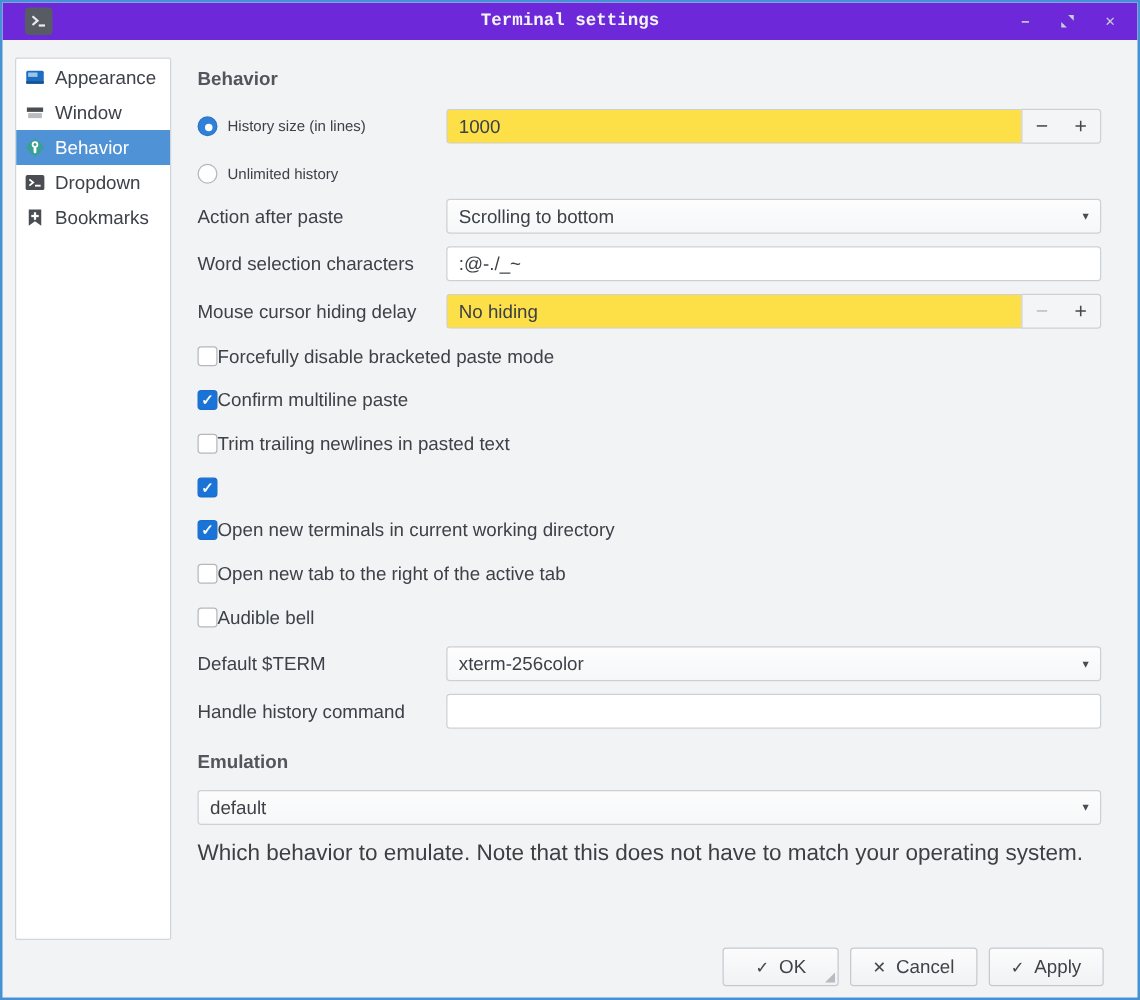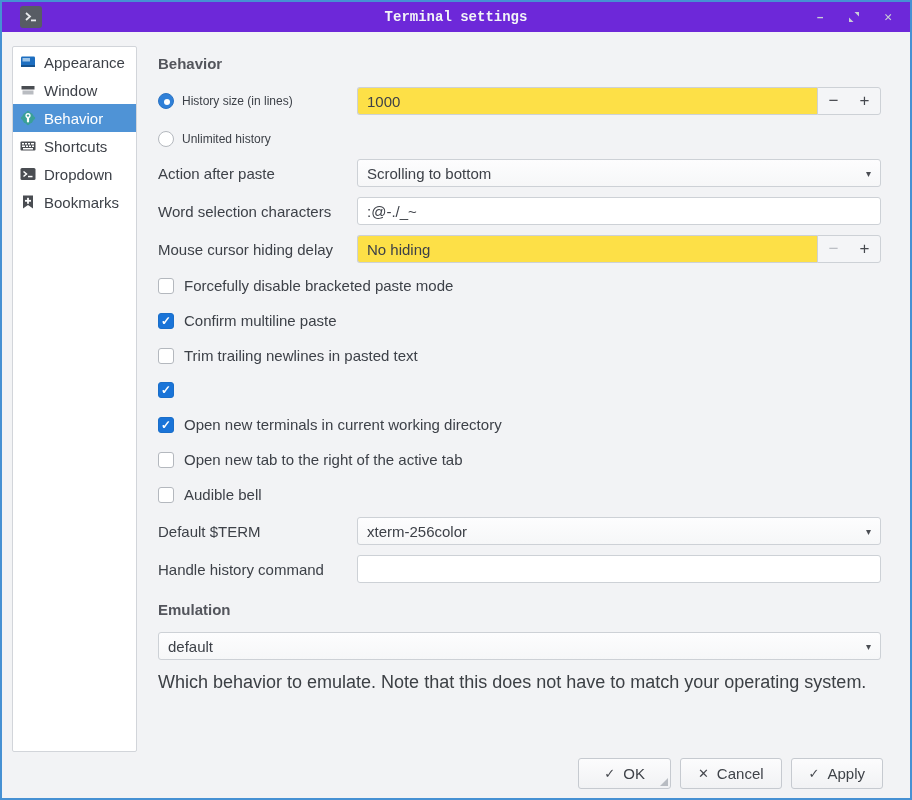--- a/index.html
+++ b/index.html
@@ -86,21 +86,21 @@
     width:64px; flex-shrink:0; display:flex; background:#f4f5f7;
     border:1px solid #cdd1d6; border-radius:0 3px 3px 0;
   }
   .spin-btn {
     flex:1; display:flex; align-items:center; justify-content:center;
     font-size:17px; color:#45484e; cursor:default;
   }
   .spin-btn.disabled { color:#b9bdc3; }
 
   
-  .check-row { display:flex; align-items:center; gap:10px; }
+  .check-row { display:flex; }
   .checkbox {
     width:16px; height:16px; border:1px solid #b4b8be; border-radius:3px;
     background:#ffffff; flex-shrink:0; display:flex; align-items:center; justify-content:center;
   }
   .checkbox .checkmark { display:none; color:#ffffff; font-size:12px; font-weight:bold; line-height:1; }
   .checkbox.on { background:#1a74d8; border-color:#1a6ec9; }
   .checkbox.on .checkmark { display:block; }
   .check-label { font-size:15px; color:#3d4148; }
 
   .note { font-size:18px; color:#3c4045; }
@@ -181,37 +181,20 @@
           <circle cx="8" cy="5.6" r="2.6" fill="#ffffff"></circle>
           <circle cx="8" cy="5.6" r="1.2" fill="#3aa097"></circle>
           <rect x="6.9" y="7" width="2.2" height="5.6" rx="1.1" fill="#ffffff"></rect>
         </svg>
       </span>
       <span class="side-label">Behavior</span>
     </div>
     <div class="side-item">
       <span class="side-icon">
         <svg width="16" height="16" viewBox="0 0 16 16">
-          <rect x="0.5" y="3.5" width="15" height="9" rx="1" fill="#4a4d52"></rect>
-          <rect x="2" y="5" width="2" height="1.5" fill="#fff"></rect>
-            <rect x="5" y="5" width="2" height="1.5" fill="#fff"></rect>
-            <rect x="8" y="5" width="2" height="1.5" fill="#fff"></rect>
-            <rect x="11" y="5" width="3" height="1.5" fill="#fff"></rect>
-          <rect x="2" y="7.5" width="3" height="1.5" fill="#fff"></rect>
-            <rect x="6" y="7.5" width="2" height="1.5" fill="#fff"></rect>
-            <rect x="9" y="7.5" width="2" height="1.5" fill="#fff"></rect>
-            <rect x="12" y="7.5" width="2" height="1.5" fill="#fff"></rect>
-          <rect x="3" y="10" width="10" height="1.5" fill="#fff"></rect>
-        </svg>
-      </span>
-      <span class="side-label">Shortcuts</span>
-    </div>
-    <div class="side-item">
-      <span class="side-icon">
-        <svg width="16" height="16" viewBox="0 0 16 16">
           <rect x="0.5" y="2" width="15" height="12" rx="1.5" fill="#4a4d52"></rect>
           <path d="M3.5 5.5 l3 2.5 -3 2.5" stroke="#fff" stroke-width="1.5" fill="none"></path>
           <rect x="8" y="9.8" width="4.5" height="1.5" fill="#fff"></rect>
         </svg>
       </span>
       <span class="side-label">Dropdown</span>
     </div>
     <div class="side-item">
       <span class="side-icon">
         <svg width="16" height="16" viewBox="0 0 16 16">

